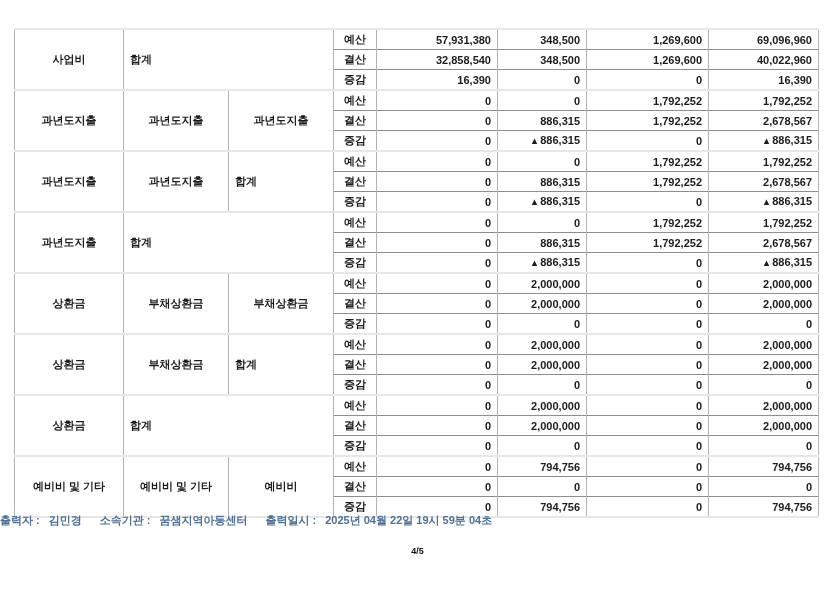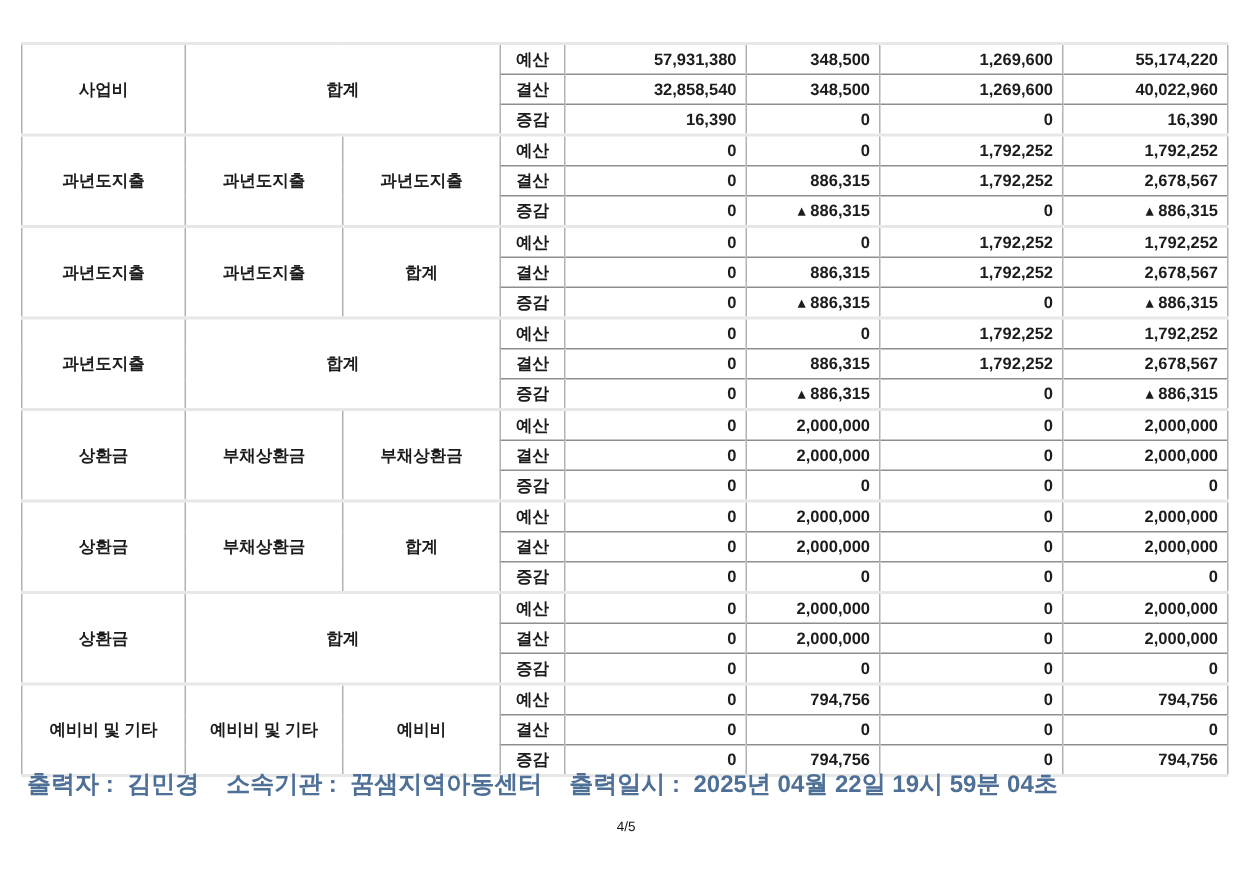--- a/index.html
+++ b/index.html
@@ -11,36 +11,36 @@
   .page { position: absolute; inset: 0; background: #fff; }
 
   .table-wrap { position: absolute; left: 14px; top: 28px; width: 804px; }
   table.report {
     border-collapse: collapse; table-layout: fixed; width: 804px;
     font-size: 11px; color: #1c1c1c; font-weight: 600;
   }
   table.report { border-top: 2px solid #e7e7e7; border-bottom: 2px solid #e7e7e7; }
   td { height: 19px; padding: 0 6px; border-left: 1px solid #b2b2b2; border-right: 1px solid #b2b2b2; overflow: hidden; white-space: nowrap; }
   td.cat { vertical-align: middle; text-align: center; border-bottom: 2px solid #e7e7e7; }
-  td.cat.center { text-align: center; }
+  td.cat.center { text-align: left; }
   td.rowtype { text-align: center; border-top: 1px solid #8e8e8e; font-family: Liberation Mono, monospace; }
   td.num { text-align: right; border-top: 1px solid #8e8e8e; }
   tr.group-start td { border-top: 2px solid #e7e7e7; }
 
   .footer {
-    position: absolute; left: 18px; top: 513px; font-size: 16px;
+    position: absolute; left: 0; top: 513px; font-size: 11px;
     color: #4e6f96; font-weight: 600; white-space: nowrap;
   }
   .footer span { margin-right: 9px; }
   .footer .value { margin-right: 18px; }
   .footer .datetime { font-weight: 700; margin-right: 0; }
 
   .page-num {
     position: absolute; left: 0; top: 546px; width: 835px; text-align: center;
-    font-size: 9px; font-weight: 400; color: #111;
+    font-size: 9px; font-weight: 700; color: #111;
   }
 </style>
 </head>
 <body>
 
 <div class="page">
 
   <div class="table-wrap">
     <table class="report">
       <colgroup>
@@ -54,21 +54,21 @@
         <col style="width:110px">
       </colgroup>
       <tbody>
           <tr class="group-start">
             <td rowspan="3" colspan="1" class="cat">사업비</td>
             <td rowspan="3" colspan="2" class="cat center">합계</td>
             <td class="rowtype">예산</td>
             <td class="num">57,931,380</td>
             <td class="num">348,500</td>
             <td class="num">1,269,600</td>
-            <td class="num">55,174,220</td>
+            <td class="num">69,096,960</td>
           </tr>
           <tr>
             <td class="rowtype">결산</td>
             <td class="num">32,858,540</td>
             <td class="num">348,500</td>
             <td class="num">1,269,600</td>
             <td class="num">40,022,960</td>
           </tr>
           <tr>
             <td class="rowtype">증감</td>

